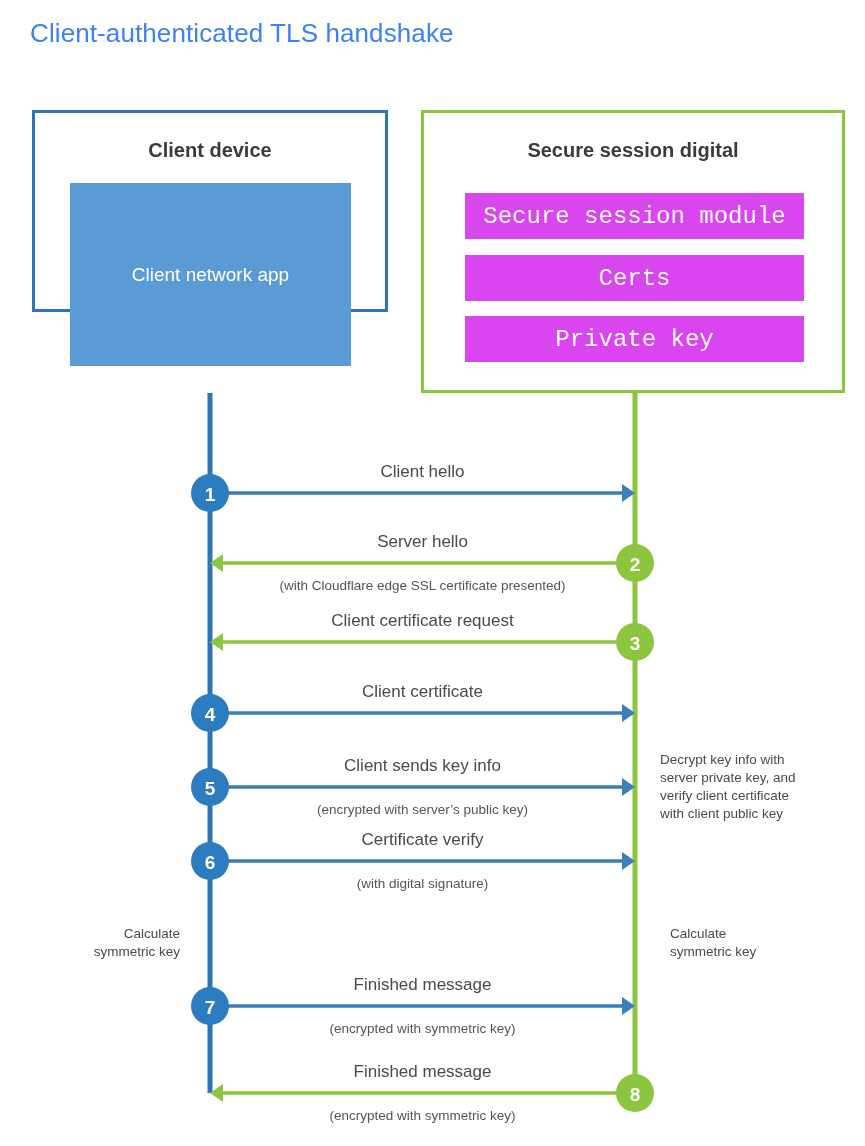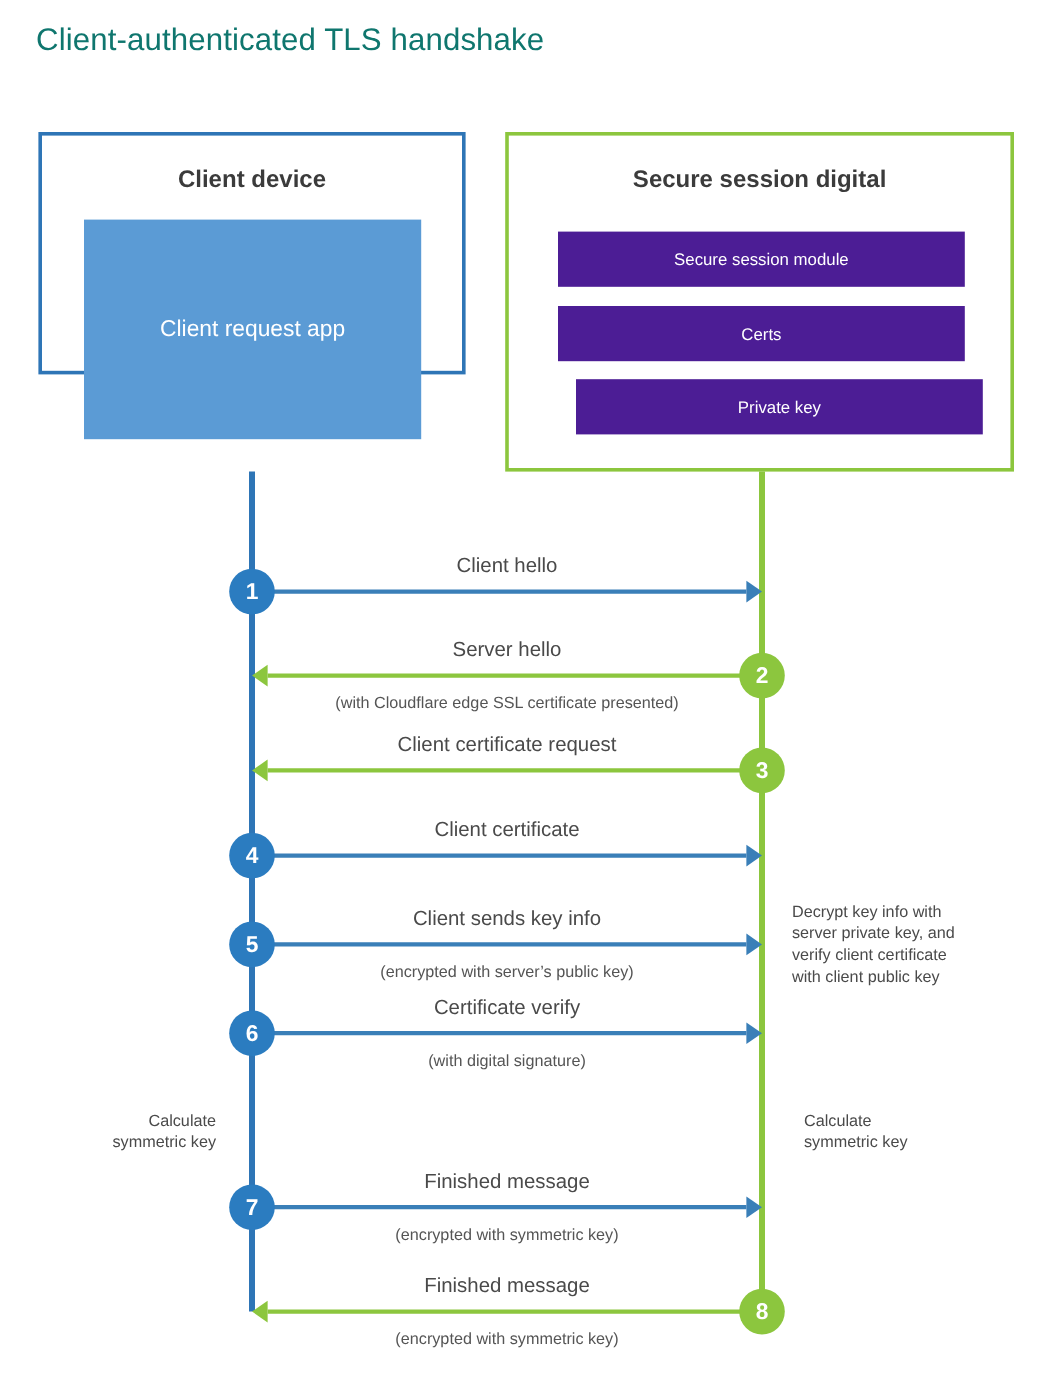--- a/index.html
+++ b/index.html
@@ -20,21 +20,21 @@
     overflow: hidden;
   }
 
   
   #page-title {
     position: absolute;
     left: 30px;
     top: 18px;
     font-size: 26px;
     font-weight: 400;
-    color: #0f766e;
+    color: #3b82f6;
     letter-spacing: 0.1px;
     white-space: nowrap;
   }
 
   
   .party-box {
     position: absolute;
     background: #ffffff;
     box-sizing: border-box;
   }
@@ -80,31 +80,32 @@
     text-align: center;
   }
   #client-app-block span { display: block; max-width: 180px; }
 
   
   .server-bar {
     position: absolute;
     left: 41px;
     width: 339px;
     height: 46px;
-    background: #4c1d95;
+    background: #d946ef;
     color: #ffffff;
-    font-size: 14px;
+    font-size: 24px;
     display: flex;
     align-items: center;
     justify-content: center;
     text-align: center;
+    font-family: Liberation Mono, monospace;
   }
   #server-bar-0 { top: 80px; }
   #server-bar-1 { top: 142px; }
-  #server-bar-2 { top: 203px; margin-left: 15px; }
+  #server-bar-2 { top: 203px; }
 
   
   #sequence-svg {
     position: absolute;
     left: 0;
     top: 0;
     width: 865px;
     height: 1146px;
     pointer-events: none;
   }
@@ -152,21 +153,21 @@
 </head>
 <body>
 
 <div id="page">
 
   <div id="page-title">Client-authenticated TLS handshake</div>
 
   <div class="party-box" id="client-box">
     <div class="party-title">Client device</div>
     <div id="client-app-block">
-      <span>Client request app</span>
+      <span>Client network app</span>
     </div>
   </div>
 
   <div class="party-box" id="server-box">
     <div class="party-title">Secure session digital</div>
     <div class="server-bar" id="server-bar-0">
       <span>Secure session module</span>
     </div>
     <div class="server-bar" id="server-bar-1">
       <span>Certs</span>

